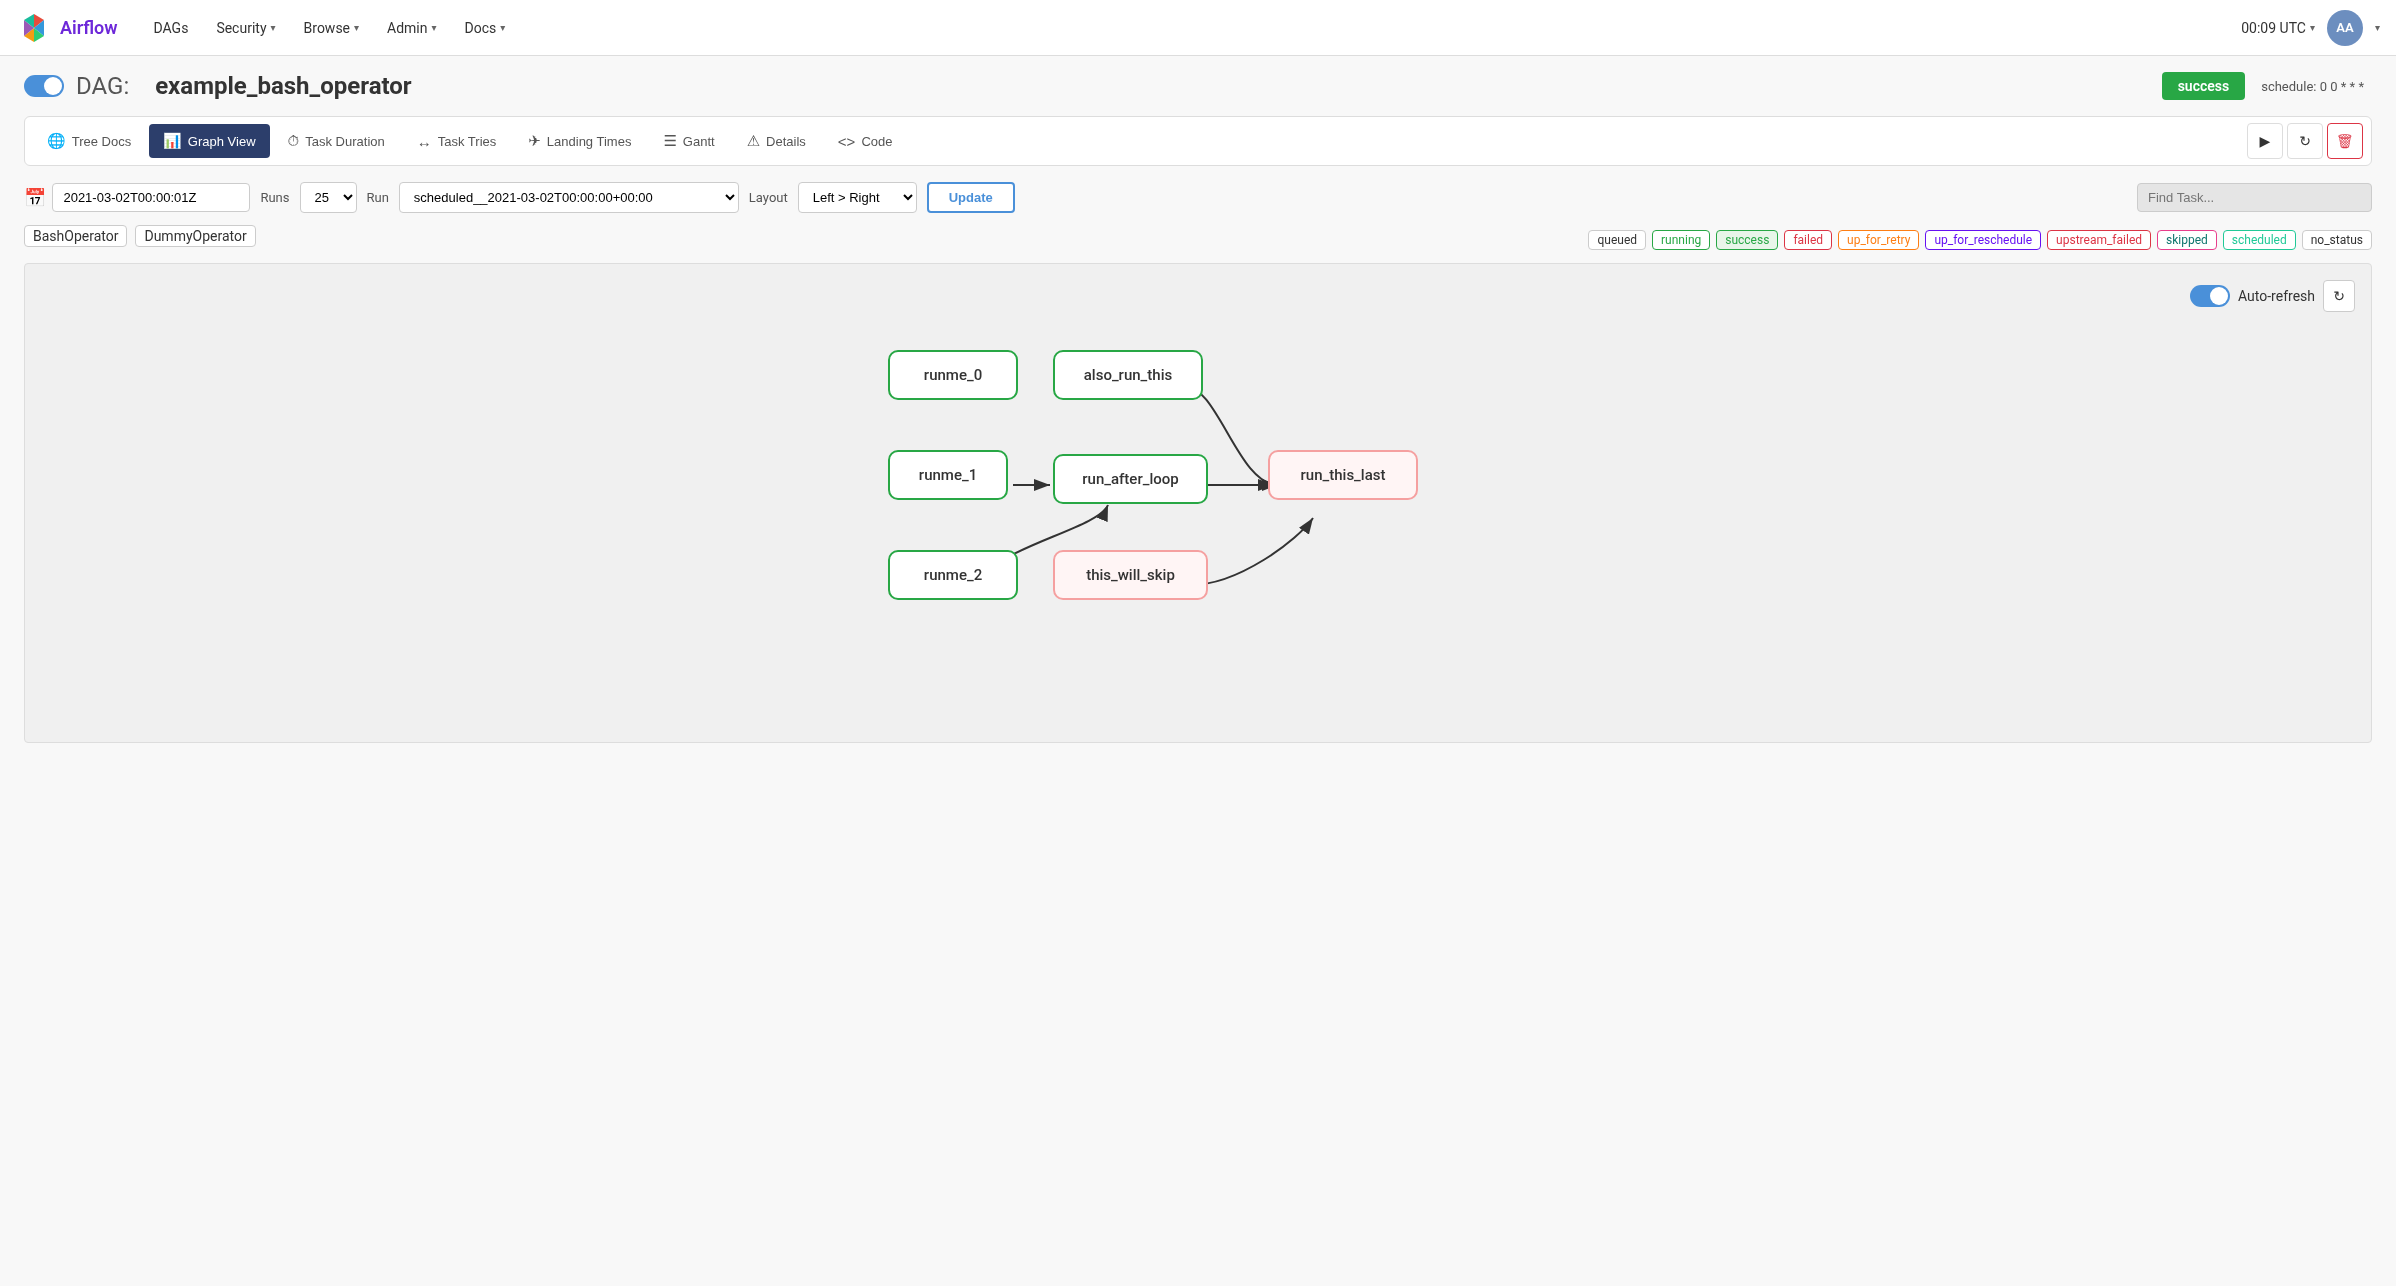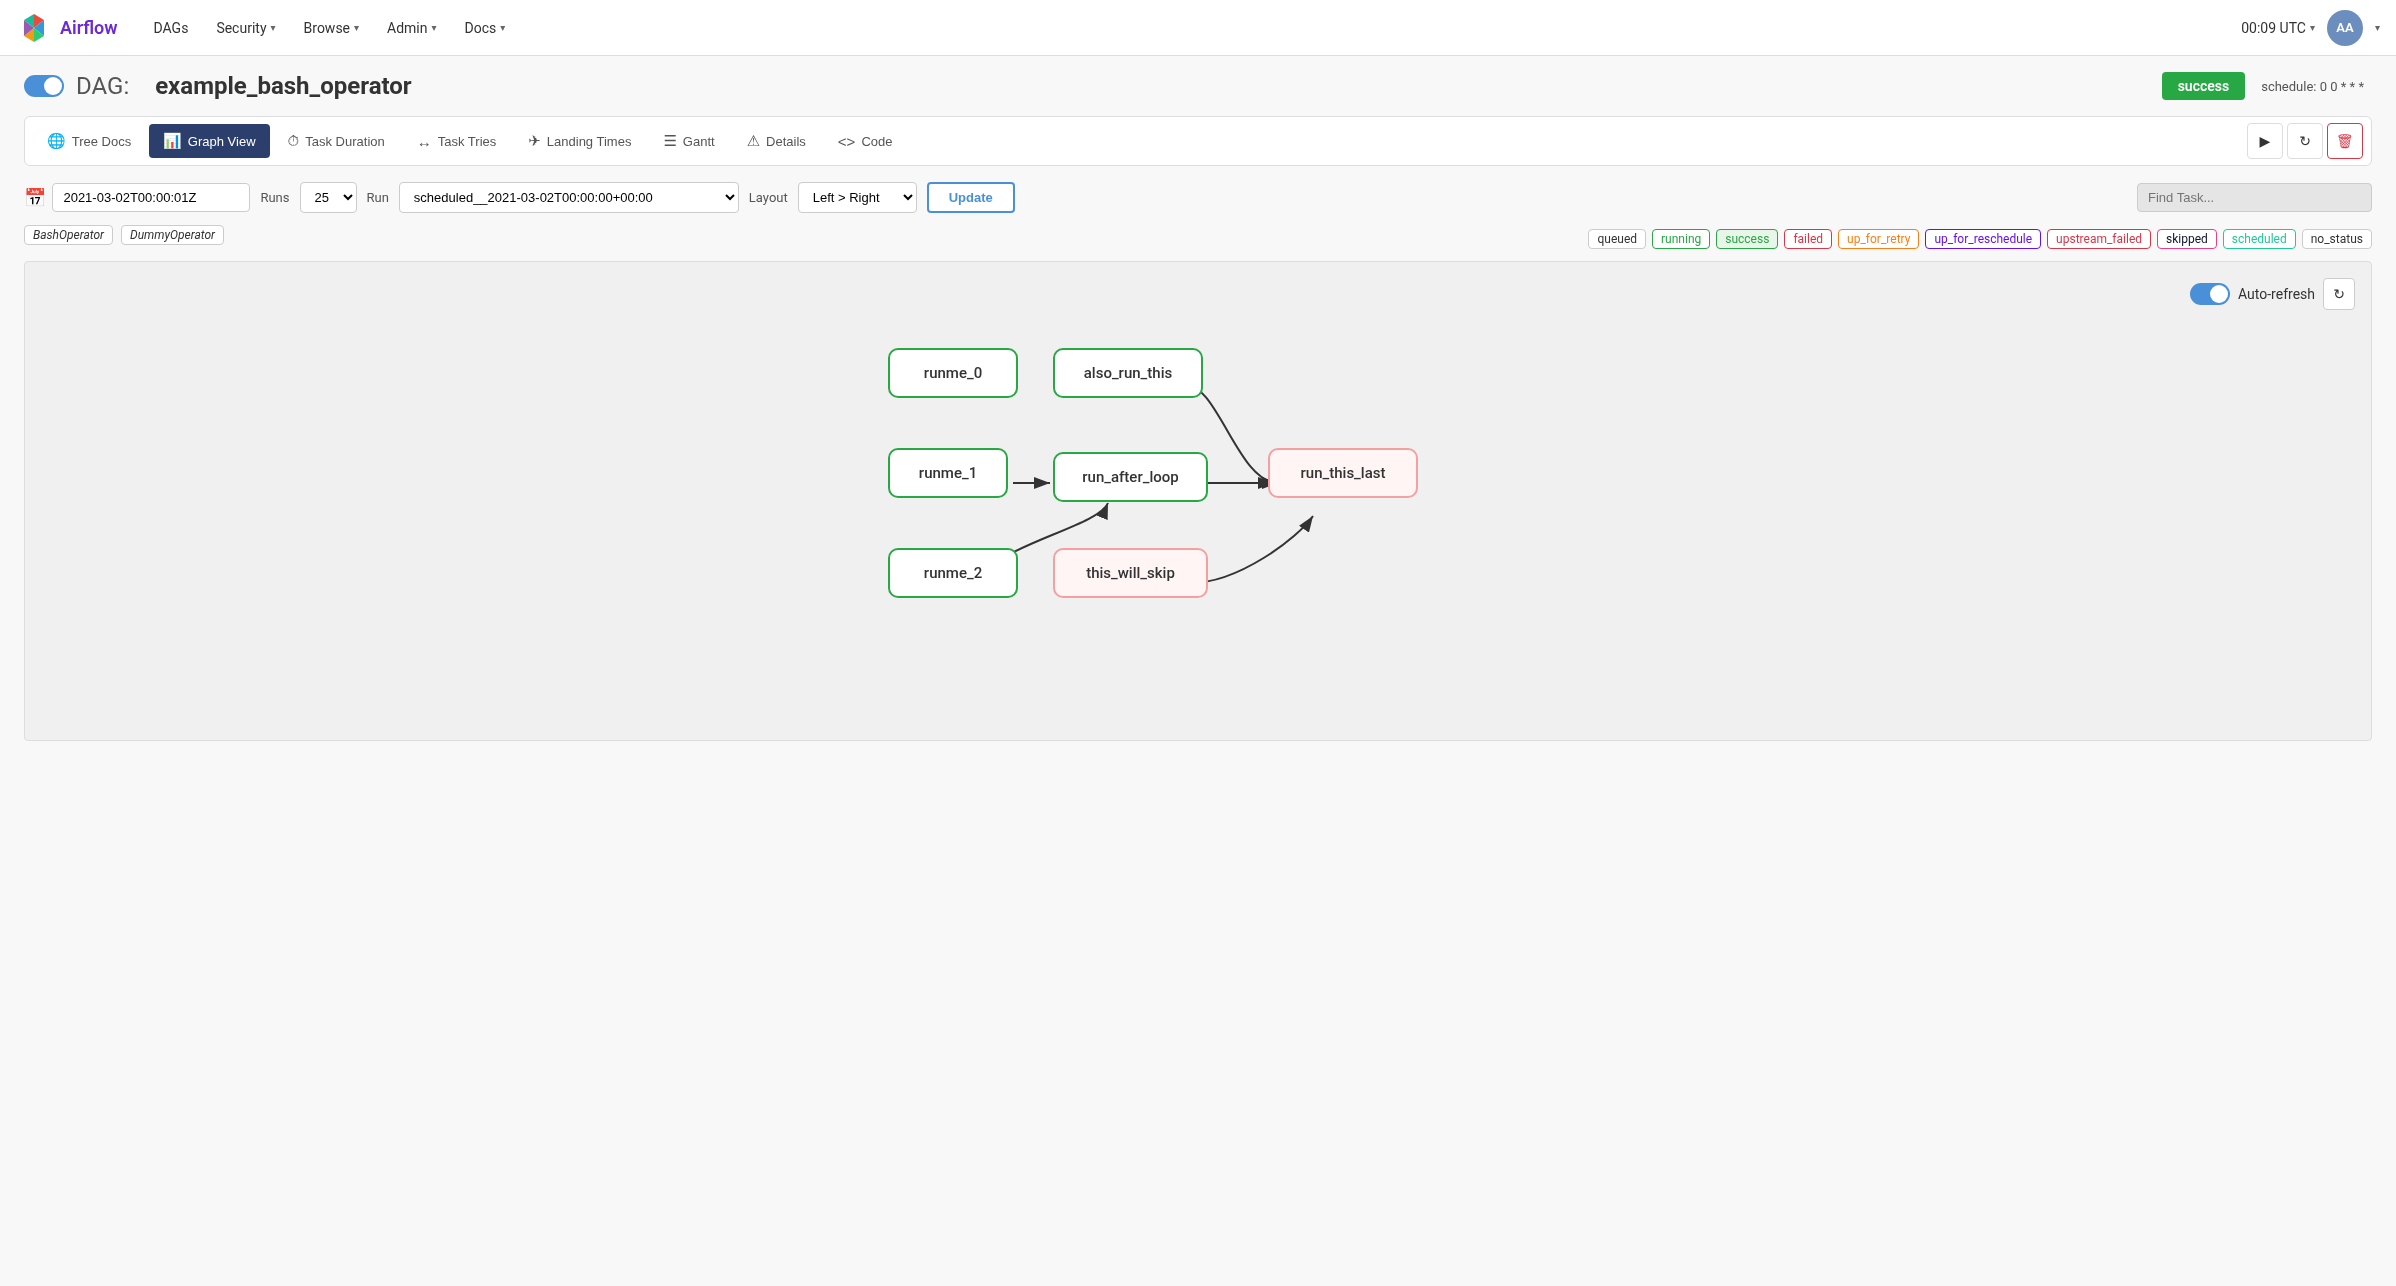--- a/index.html
+++ b/index.html
@@ -124,34 +124,34 @@
     }
     .find-task-input {
       border: 1px solid #ccc; border-radius: 4px; padding: 6px 10px;
       font-size: 13px; background: #e5e5e5; width: 235px; margin-left: auto;
     }
 
     
     .operator-tags { display: flex; align-items: center; gap: 8px; margin-bottom: 8px; }
     .op-tag {
       border: 1px solid #ccc; border-radius: 4px; padding: 2px 8px;
-      font-size: 12px; background: #fff; cursor: pointer; font-style: italic;
+      font-size: 14px; background: #fff; cursor: pointer;
     }
     .status-tags { display: flex; align-items: center; gap: 6px; margin-left: auto; flex-wrap: wrap; }
     .status-tag {
       border: 1px solid #ccc; border-radius: 4px; padding: 2px 8px;
       font-size: 12px; background: #fff;
     }
     .status-tag.running { border-color: #28a745; color: #28a745; }
     .status-tag.success { border-color: #28a745; color: #28a745; background: #e8f5e9; }
     .status-tag.failed { border-color: #dc3545; color: #dc3545; }
     .status-tag.up_for_retry { border-color: #fd7e14; color: #fd7e14; }
     .status-tag.up_for_reschedule { border-color: #6610f2; color: #6610f2; }
     .status-tag.upstream_failed { border-color: #dc3545; color: #dc3545; }
-    .status-tag.skipped { border-color: #e83e8c; color: #0f172a; }
+    .status-tag.skipped { border-color: #e83e8c; color: #0f766e; }
     .status-tag.scheduled { border-color: #20c997; color: #20c997; }
 
     
     .graph-area {
       background: #f0f0f0;
       border: 1px solid #ddd;
       border-radius: 4px;
       position: relative;
       min-height: 480px;
       padding: 16px;

